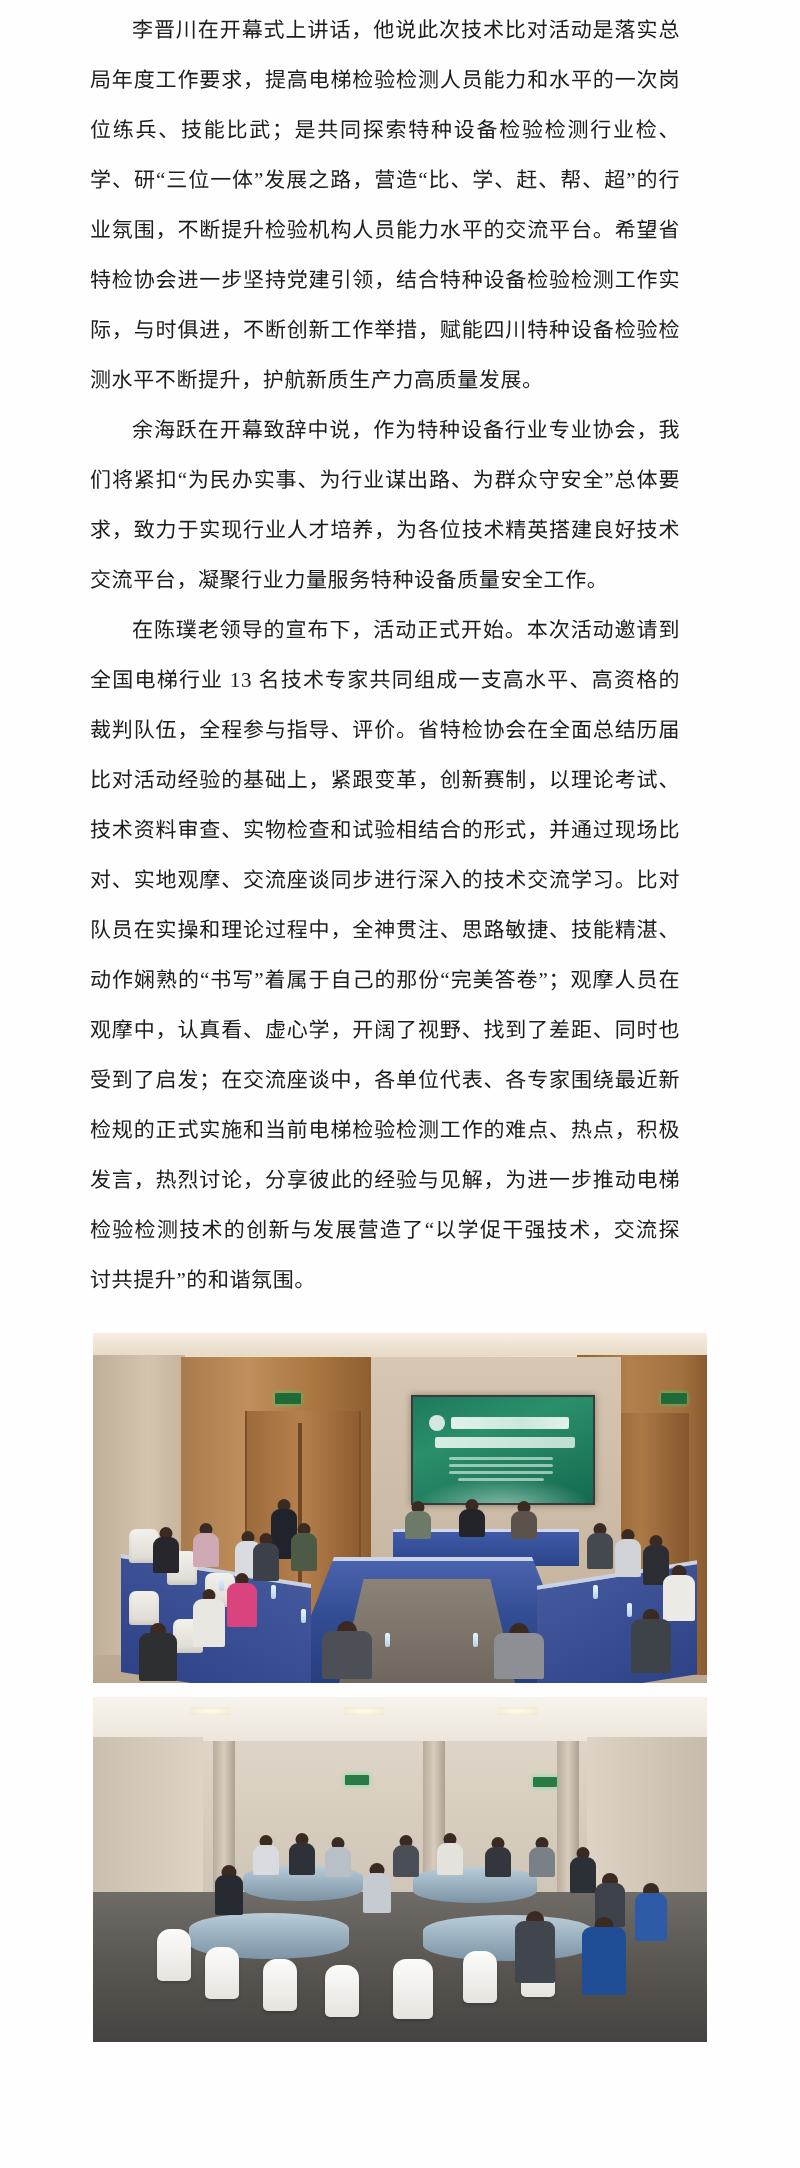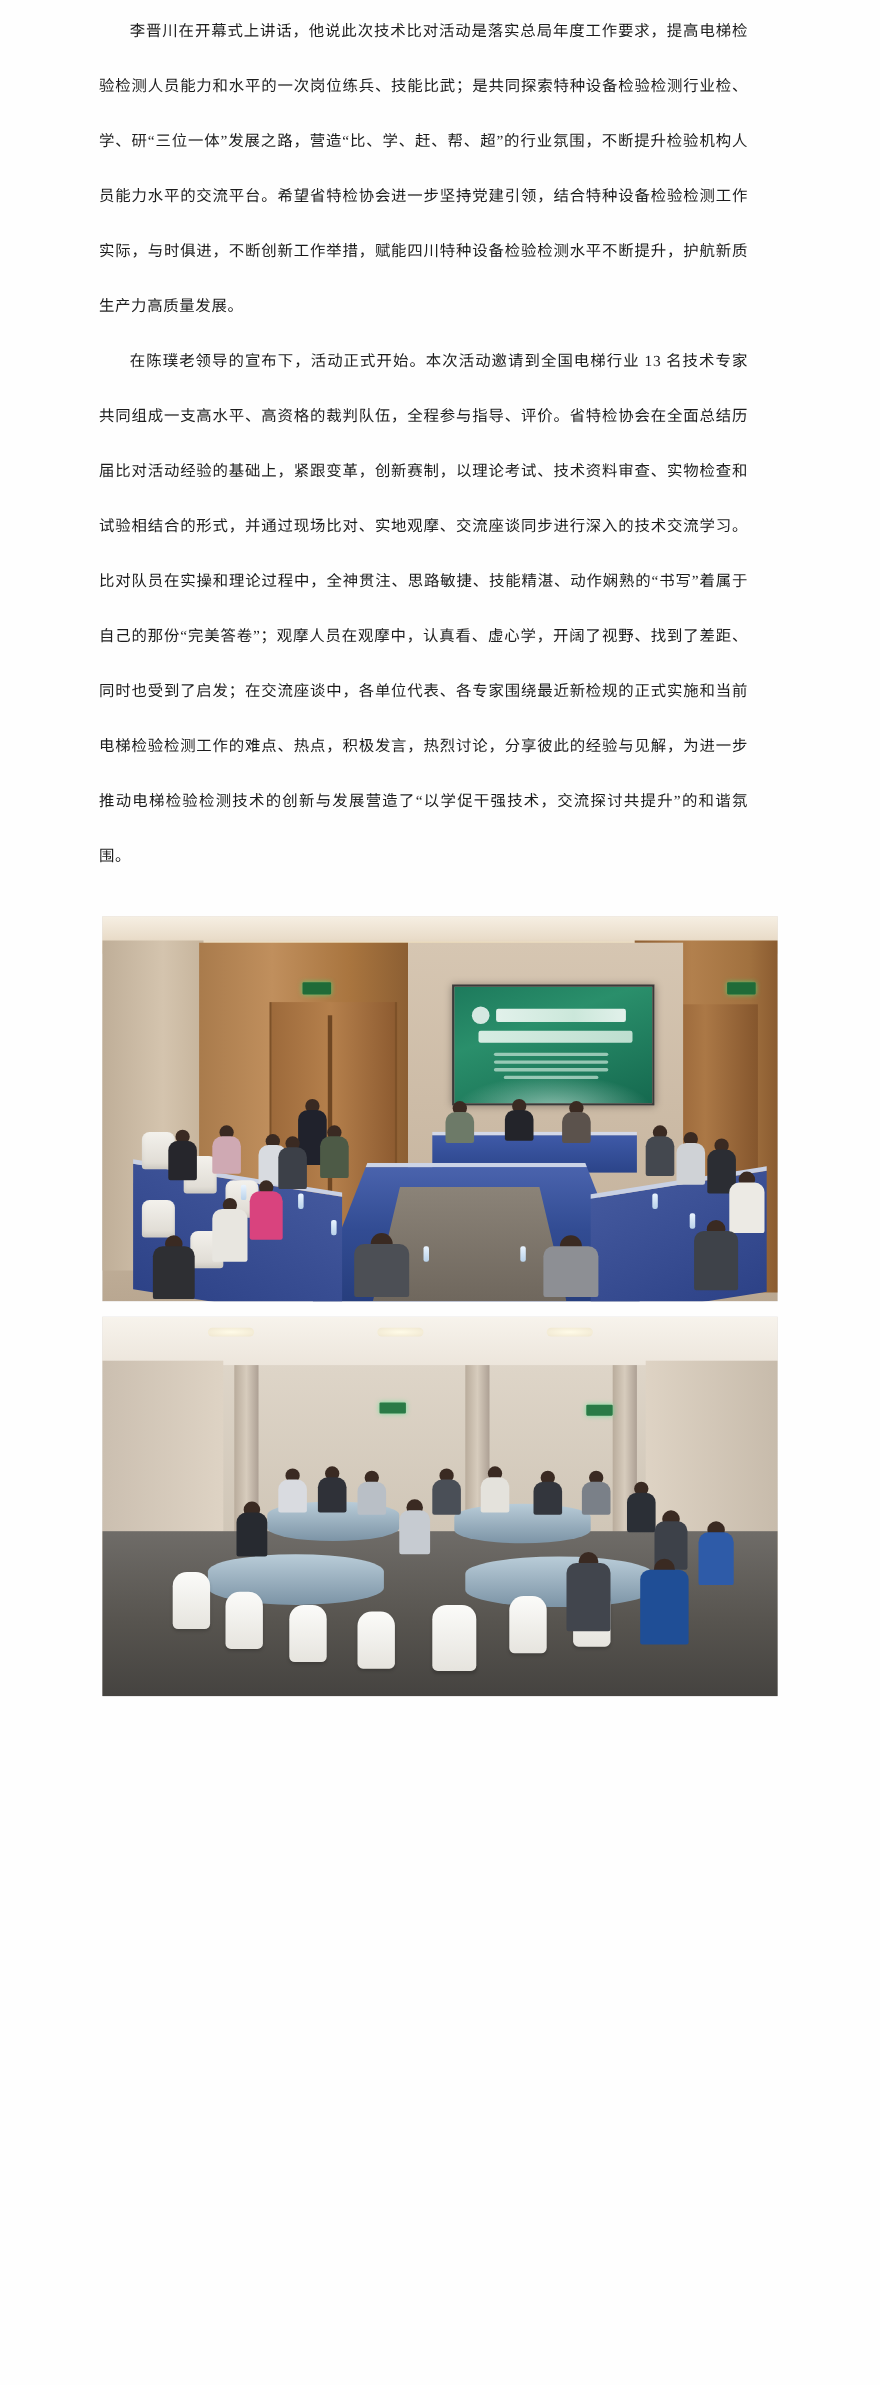--- a/index.html
+++ b/index.html
@@ -22,21 +22,21 @@
     padding: 0 0 8px 0;
     background: #fefefe;
     position: relative;
   }
   .article-body {
     padding: 0 104px 0 90px;
     box-sizing: border-box;
   }
   p.para {
     margin: 0 16px 0 0;
-    font-size: 14px;
+    font-size: 21px;
     line-height: 50px;
     text-align: justify;
     text-justify: inter-ideograph;
     text-indent: 2em;
     letter-spacing: 0.6px;
     color: #1c1c1c;
     font-family: "Liberation Serif", "DejaVu Serif", serif;
   }
   p.para:first-child { padding-top: 5px; }
 
@@ -206,20 +206,21 @@
     background: linear-gradient(180deg,#fbfbf9,#e6e4de);
     box-shadow: 0 2px 3px rgba(0,0,0,.18); }
 </style>
 </head>
 <body>
 
 <div class="page">
 
   <div class="article-body">
     <p class="para">李晋川在开幕式上讲话，他说此次技术比对活动是落实总局年度工作要求，提高电梯检验检测人员能力和水平的一次岗位练兵、技能比武；是共同探索特种设备检验检测行业检、学、研“三位一体”发展之路，营造“比、学、赶、帮、超”的行业氛围，不断提升检验机构人员能力水平的交流平台。希望省特检协会进一步坚持党建引领，结合特种设备检验检测工作实际，与时俱进，不断创新工作举措，赋能四川特种设备检验检测水平不断提升，护航新质生产力高质量发展。</p>
+    <p class="para">余海跃在开幕致辞中说，作为特种设备行业专业协会，我们将紧扣“为民办实事、为行业谋出路、为群众守安全”总体要求，致力于实现行业人才培养，为各位技术精英搭建良好技术交流平台，凝聚行业力量服务特种设备质量安全工作。</p>
     <p class="para">在陈璞老领导的宣布下，活动正式开始。本次活动邀请到全国电梯行业 13 名技术专家共同组成一支高水平、高资格的裁判队伍，全程参与指导、评价。省特检协会在全面总结历届比对活动经验的基础上，紧跟变革，创新赛制，以理论考试、技术资料审查、实物检查和试验相结合的形式，并通过现场比对、实地观摩、交流座谈同步进行深入的技术交流学习。比对队员在实操和理论过程中，全神贯注、思路敏捷、技能精湛、动作娴熟的“书写”着属于自己的那份“完美答卷”；观摩人员在观摩中，认真看、虚心学，开阔了视野、找到了差距、同时也受到了启发；在交流座谈中，各单位代表、各专家围绕最近新检规的正式实施和当前电梯检验检测工作的难点、热点，积极发言，热烈讨论，分享彼此的经验与见解，为进一步推动电梯检验检测技术的创新与发展营造了“以学促干强技术，交流探讨共提升”的和谐氛围。</p>
   </div>
 
   <div class="figures">
 
     <div class="figure">
       <div class="photo photo-1" aria-label="会议室内人员围坐长条会议桌，前方投影屏幕显示活动主题">
         <div class="ph1-wall"></div>
         <div class="ph1-ceiling"></div>
         <div class="ph1-ceilstrip"></div>

